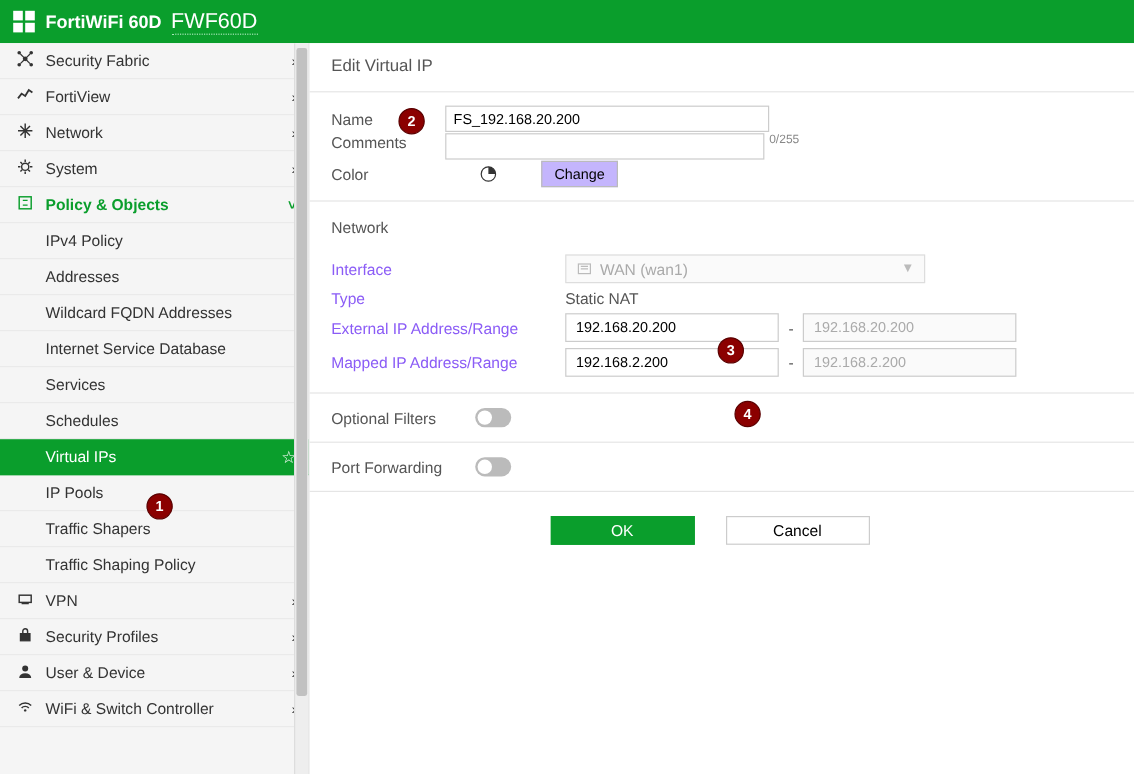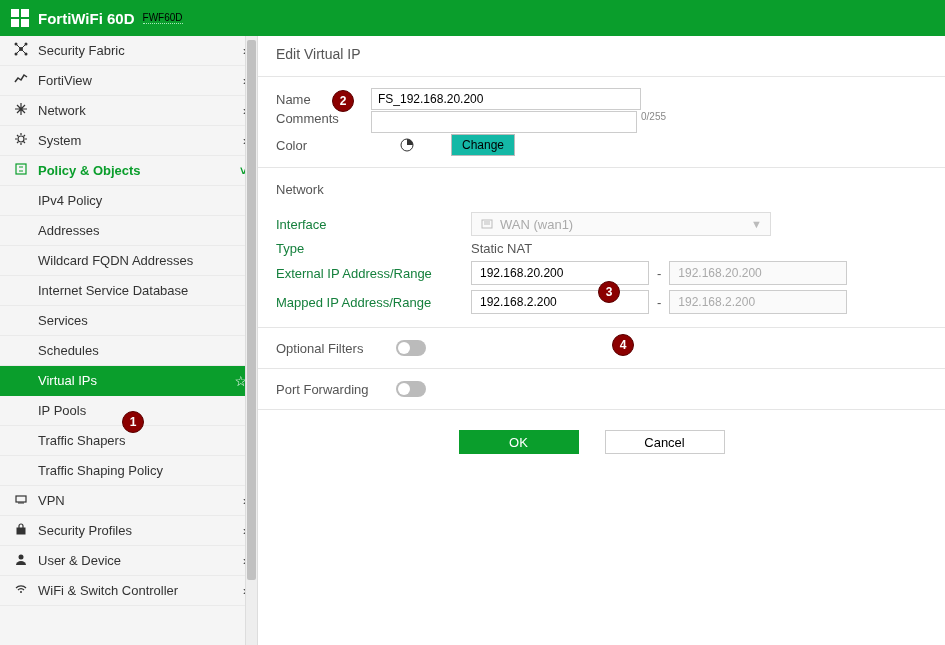--- a/index.html
+++ b/index.html
@@ -19,21 +19,21 @@
       display: flex;
       align-items: center;
       padding: 0 10px;
     }
     .header-logo {
       width: 20px; height: 20px; margin-right: 8px;
       display: inline-flex; align-items: center; justify-content: center;
     }
     .header-logo svg { width: 20px; height: 20px; }
     .header-title { font-weight: bold; font-size: 15px; margin-right: 8px; }
-    .header-sub { color: #000000; font-size: 10px; border-bottom: 1px dotted #a8e6b8; text-align: right; }
+    .header-sub { color: #ffffff; font-size: 18px; border-bottom: 1px dotted #a8e6b8; text-align: right; }
     .layout { display: flex; height: calc(100% - 36px); }
     .sidebar {
       width: 258px; background: #f5f5f5; border-right: 1px solid #ddd;
       overflow-y: auto; position: relative;
     }
     .scrollbar-track {
       position: absolute; top: 0; right: 0; bottom: 0; width: 12px; background: #eee;
       border-left: 1px solid #ddd;
     }
     .scrollbar-thumb {
@@ -75,36 +75,36 @@
     }
     .name-input { width: 270px; }
     .comments-input { width: 266px; height: 22px; resize: none; font-family: inherit; font-size: 12px; padding: 2px 6px; border: 1px solid #ccc; }
     .char-count { font-size: 10px; color: #888; margin-left: 4px; align-self: flex-start; }
     .color-row { align-items: center; gap: 28px; }
     .color-swatch {
       width: 16px; height: 16px; margin-right: 8px;
       display: inline-flex; align-items: center; justify-content: center;
     }
     .change-btn {
-      border: 1px solid #bbb; background: #14b8a6; height: 22px; padding: 0 10px;
+      border: 1px solid #bbb; background: #c4b5fd; height: 22px; padding: 0 10px;
       font-size: 12px; cursor: pointer;
     }
     .section-header {
       padding: 14px 18px 10px 18px; color: #555; font-size: 13px;
     }
     .interface-select {
       width: 300px; height: 24px; border: 1px solid #ddd;
       display: flex; align-items: center; padding: 0 8px; color: #aaa;
       background: #fafafa; cursor: default; justify-content: space-between;
     }
     .interface-select .sel-content { display: flex; align-items: center; }
     .interface-icon { width: 14px; height: 14px; margin-right: 6px; }
     .interface-select .dropdown-arrow { color: #bbb; font-size: 11px; }
     .net-row { display: flex; align-items: center; margin: 5px 0; padding: 0 18px; }
-    .net-label { width: 195px; color: #15803d; }
+    .net-label { width: 195px; color: #8b5cf6; }
     .ip-input { width: 178px; height: 24px; border: 1px solid #ccc; padding: 2px 8px; font-size: 12px; }
     .ip-input.disabled { background: #fafafa; color: #aaa; }
     .range-sep { margin: 0 8px; color: #555; }
     .static-nat { color: #555; }
     .toggle-row {
       display: flex; align-items: center; padding: 12px 18px; color: #555;
     }
     .toggle-row .toggle-label { width: 120px; }
     .toggle {
       width: 30px; height: 16px; border-radius: 8px; background: #bbb; position: relative; cursor: pointer;

